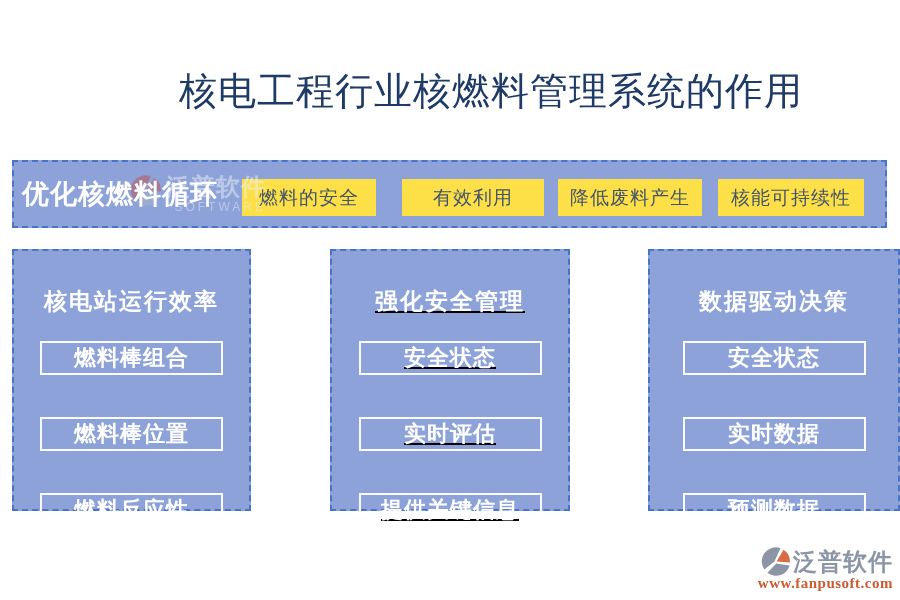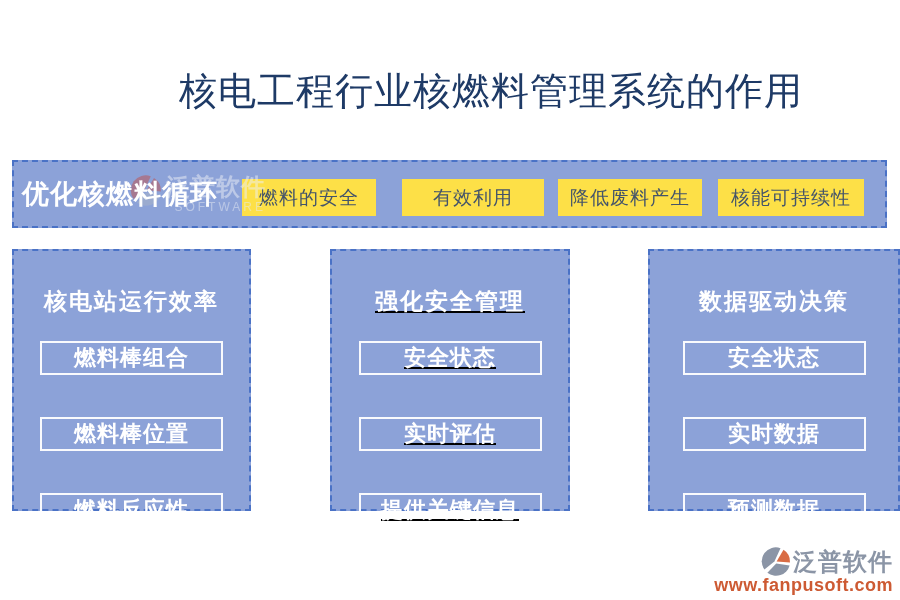--- a/index.html
+++ b/index.html
@@ -75,22 +75,22 @@
     position:absolute;right:7px;top:547px;width:128px;
     display:flex;flex-direction:column;align-items:flex-end;
   }
   .footer-row{display:flex;align-items:center;}
   .logo-icon{width:30px;height:30px;display:inline-block;margin-right:2px;}
   .footer-brand{
     color:var(--logo-gray,#8B95A6);font-size:24px;font-weight:700;
     letter-spacing:1px;line-height:1.1;white-space:nowrap;
   }
   .footer-url{
-    color:var(--logo-orange,#CD5A33);font-size:18px;font-weight:700;
-    font-family:Liberation Sans, sans-serif;letter-spacing:.5px;margin-top:-2px;
+    color:var(--logo-orange,#CD5A33);font-size:15px;font-weight:700;
+    font-family:Liberation Serif, serif;letter-spacing:.5px;margin-top:-2px;
     white-space:nowrap;
   }
 </style>
 </head>
 <body>
 
 <div class="stage">
 
   <div class="title">核电工程行业核燃料管理系统的作用</div>
 

